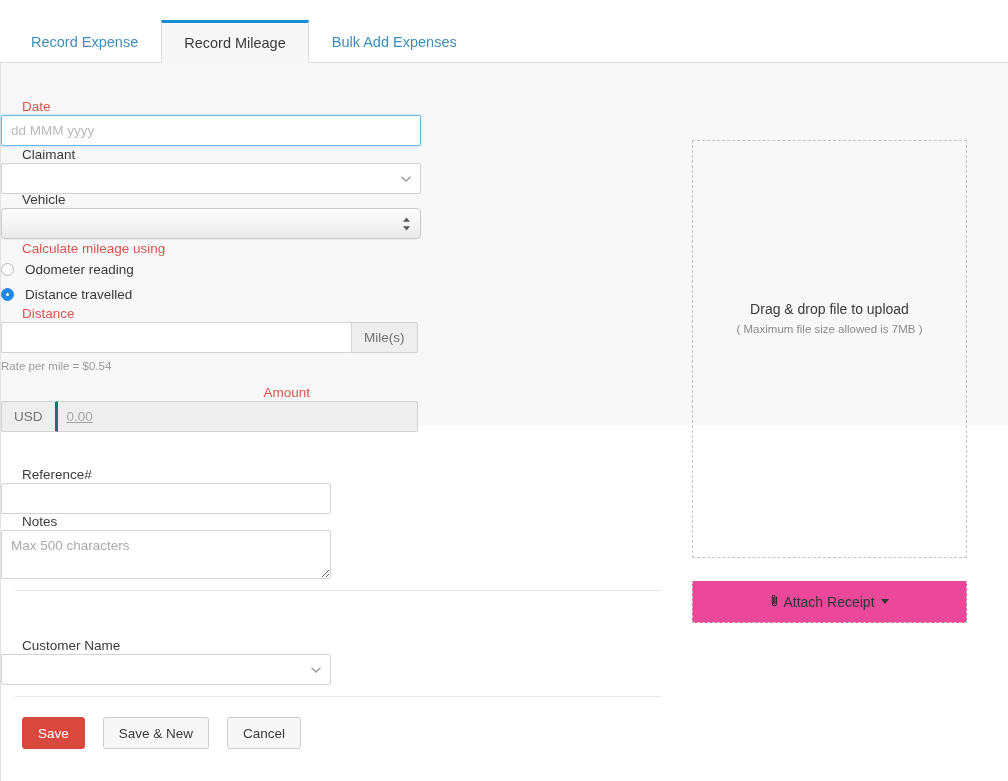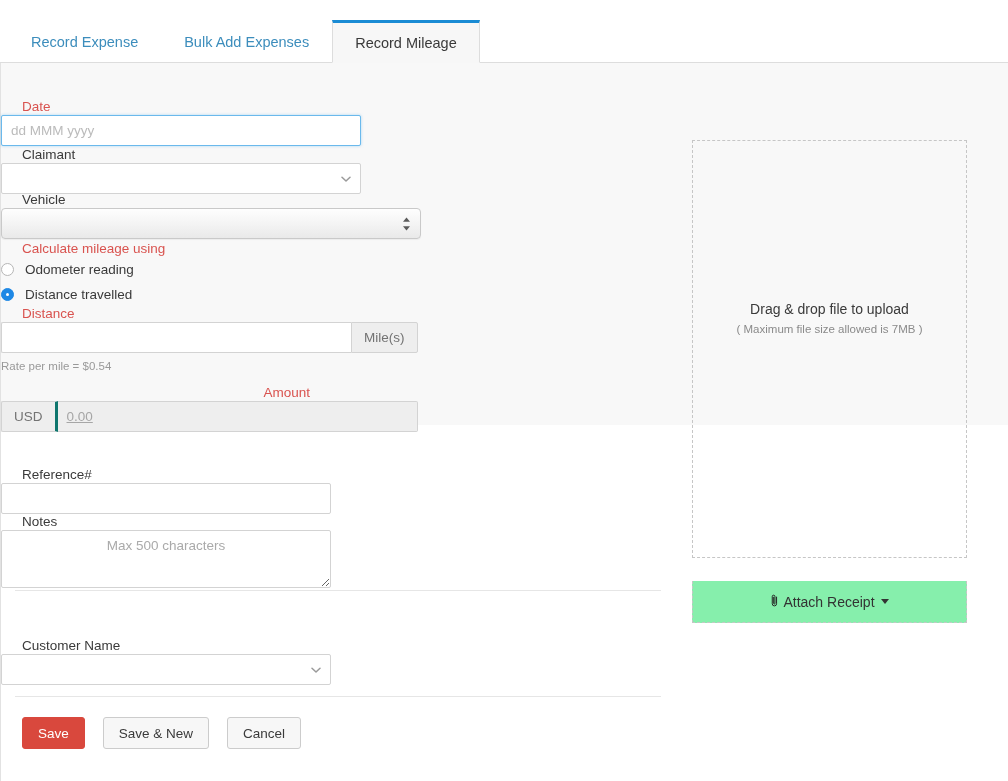--- a/index.html
+++ b/index.html
@@ -110,21 +110,21 @@
     font-size: 13.5px;
     color: #333;
     padding: 0 9px;
     outline: none;
   }
   .inp::placeholder { color: #bbbbbb; }
   .inp.focused {
     border: 1px solid #6bb9ec;
     box-shadow: 0 0 3px rgba(107,185,236,.55);
   }
-  .w420 { width: 360px; }
+  .w420 { width: 420px; }
   .w330 { width: 330px; }
 
   
   .selwrap { position: relative; }
   .chev {
     position: absolute;
     right: 11px; top: 50%;
     margin-top: -3px;
     width: 9px; height: 6px;
     pointer-events: none;
@@ -218,30 +218,29 @@
   }
   .hint {
     font-size: 11.5px;
     color: #999999;
     padding-top: 7px;
   }
 
   textarea.ta {
     box-sizing: border-box;
     width: 330px;
-    height: 58px;
+    height: 49px;
     border: 1px solid #d3d3d3;
     border-radius: 2px;
     padding: 7px 9px;
     font-family: "Liberation Sans", sans-serif;
     font-size: 13.5px;
     color: #333;
     resize: vertical;
     outline: none;
-    text-align: center;
   }
   textarea.ta::placeholder { color: #aaaaaa; }
 
   
   .divider {
     position: absolute;
     left: 14px;
     width: 646px;
     height: 1px;
     background: #e6e6e6;
@@ -292,21 +291,21 @@
     padding-top: 6px;
   }
   .attachbar {
     position: absolute;
     left: 691px; top: 518px;
     width: 275px;
     height: 42px;
     box-sizing: border-box;
     border: 1px dashed #c6c6c6;
     border-top: none;
-    background: #86efac;
+    background: #ec4899;
     display: flex;
     align-items: center;
     justify-content: center;
     font-size: 14px;
     color: #333333;
     cursor: pointer;
   }
   .clip { margin-right: 4px; display: inline-block; }
   .caret {
     display: inline-block;
@@ -316,22 +315,22 @@
     border-right: 4px solid transparent;
     border-top: 5px solid #333;
   }
 </style>
 </head>
 <body>
 
 <div class="tabbar">
   <div class="tabs">
     <div class="tab">Record Expense</div>
+    <div class="tab active">Record Mileage</div>
     <div class="tab">Bulk Add Expenses</div>
-    <div class="tab active">Record Mileage</div>
   </div>
 </div>
 
 <div class="page">
 
   <div class="grey-panel"></div>
 
   <div class="content">
 
     <div class="row" style="top:28px;">

